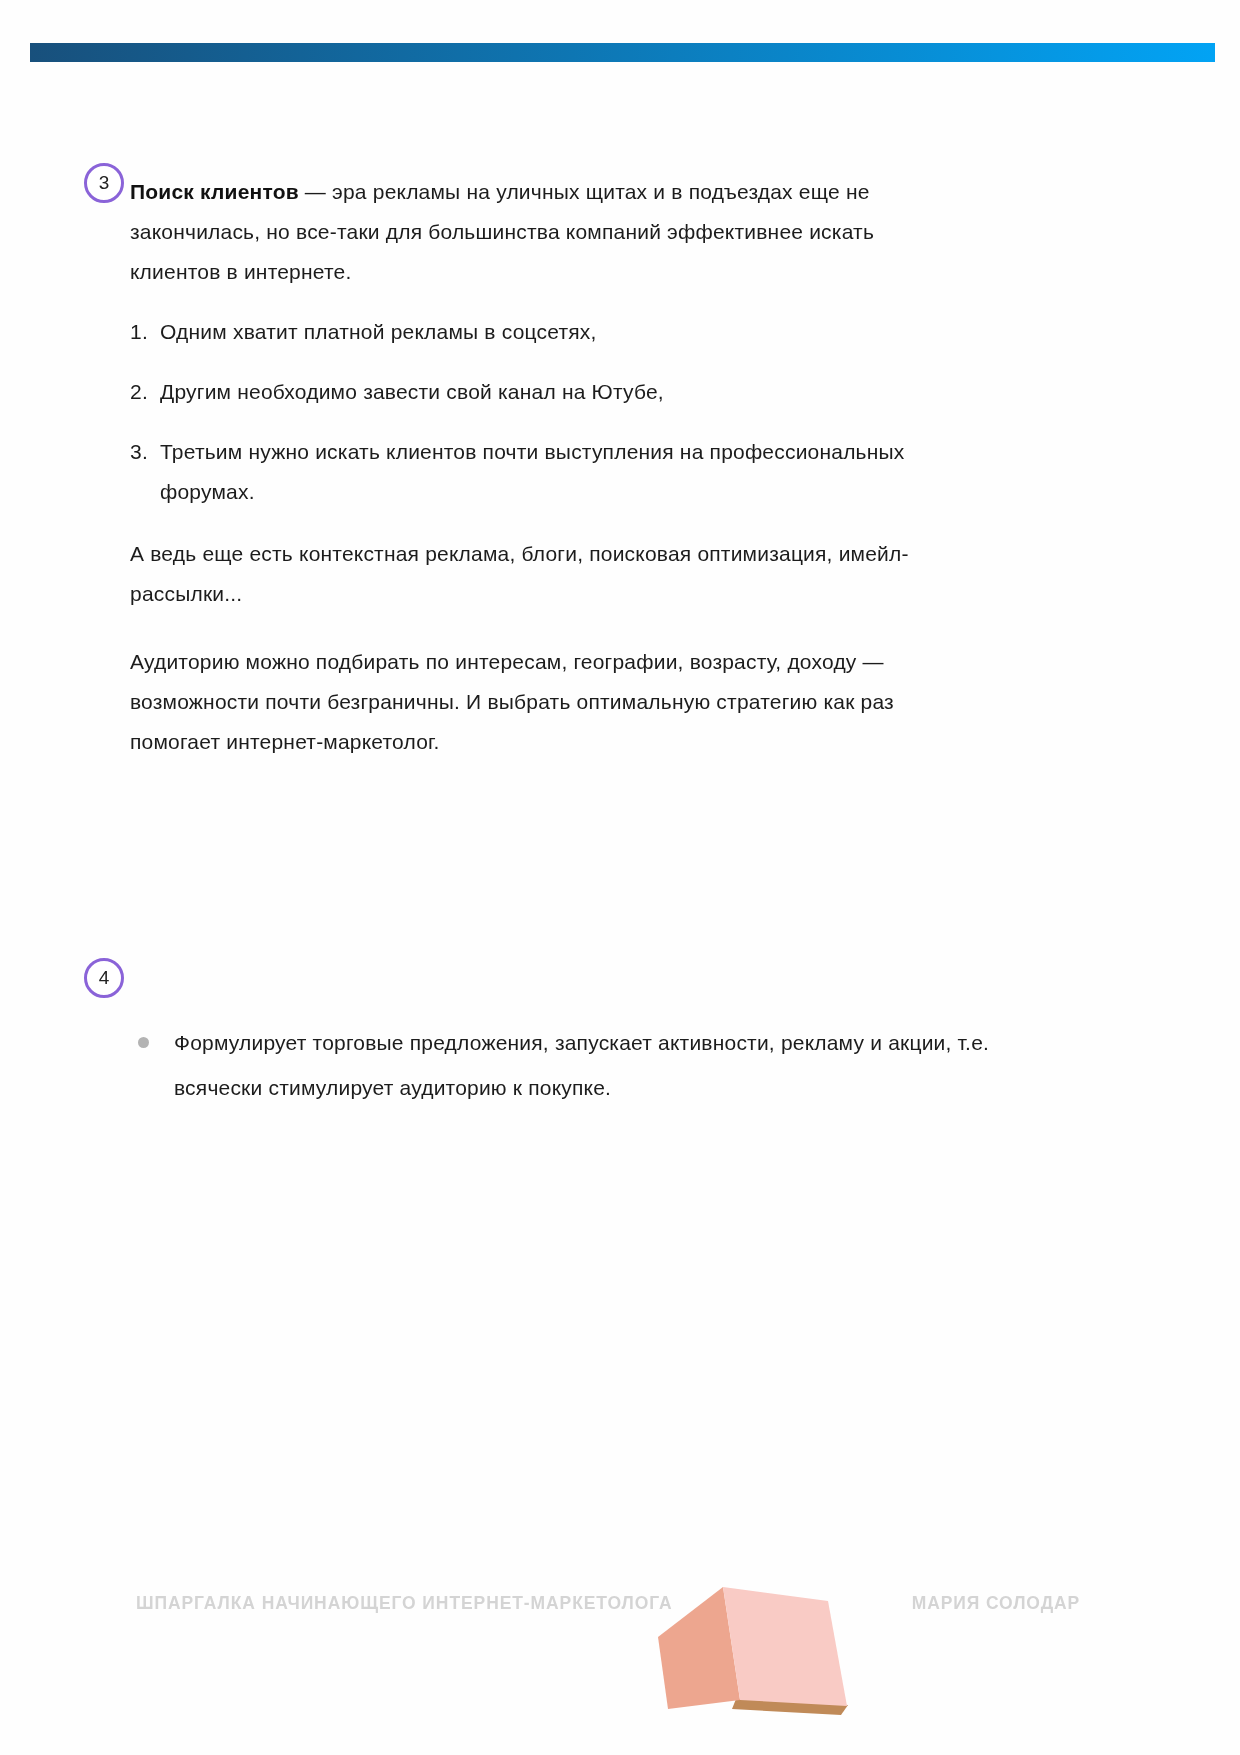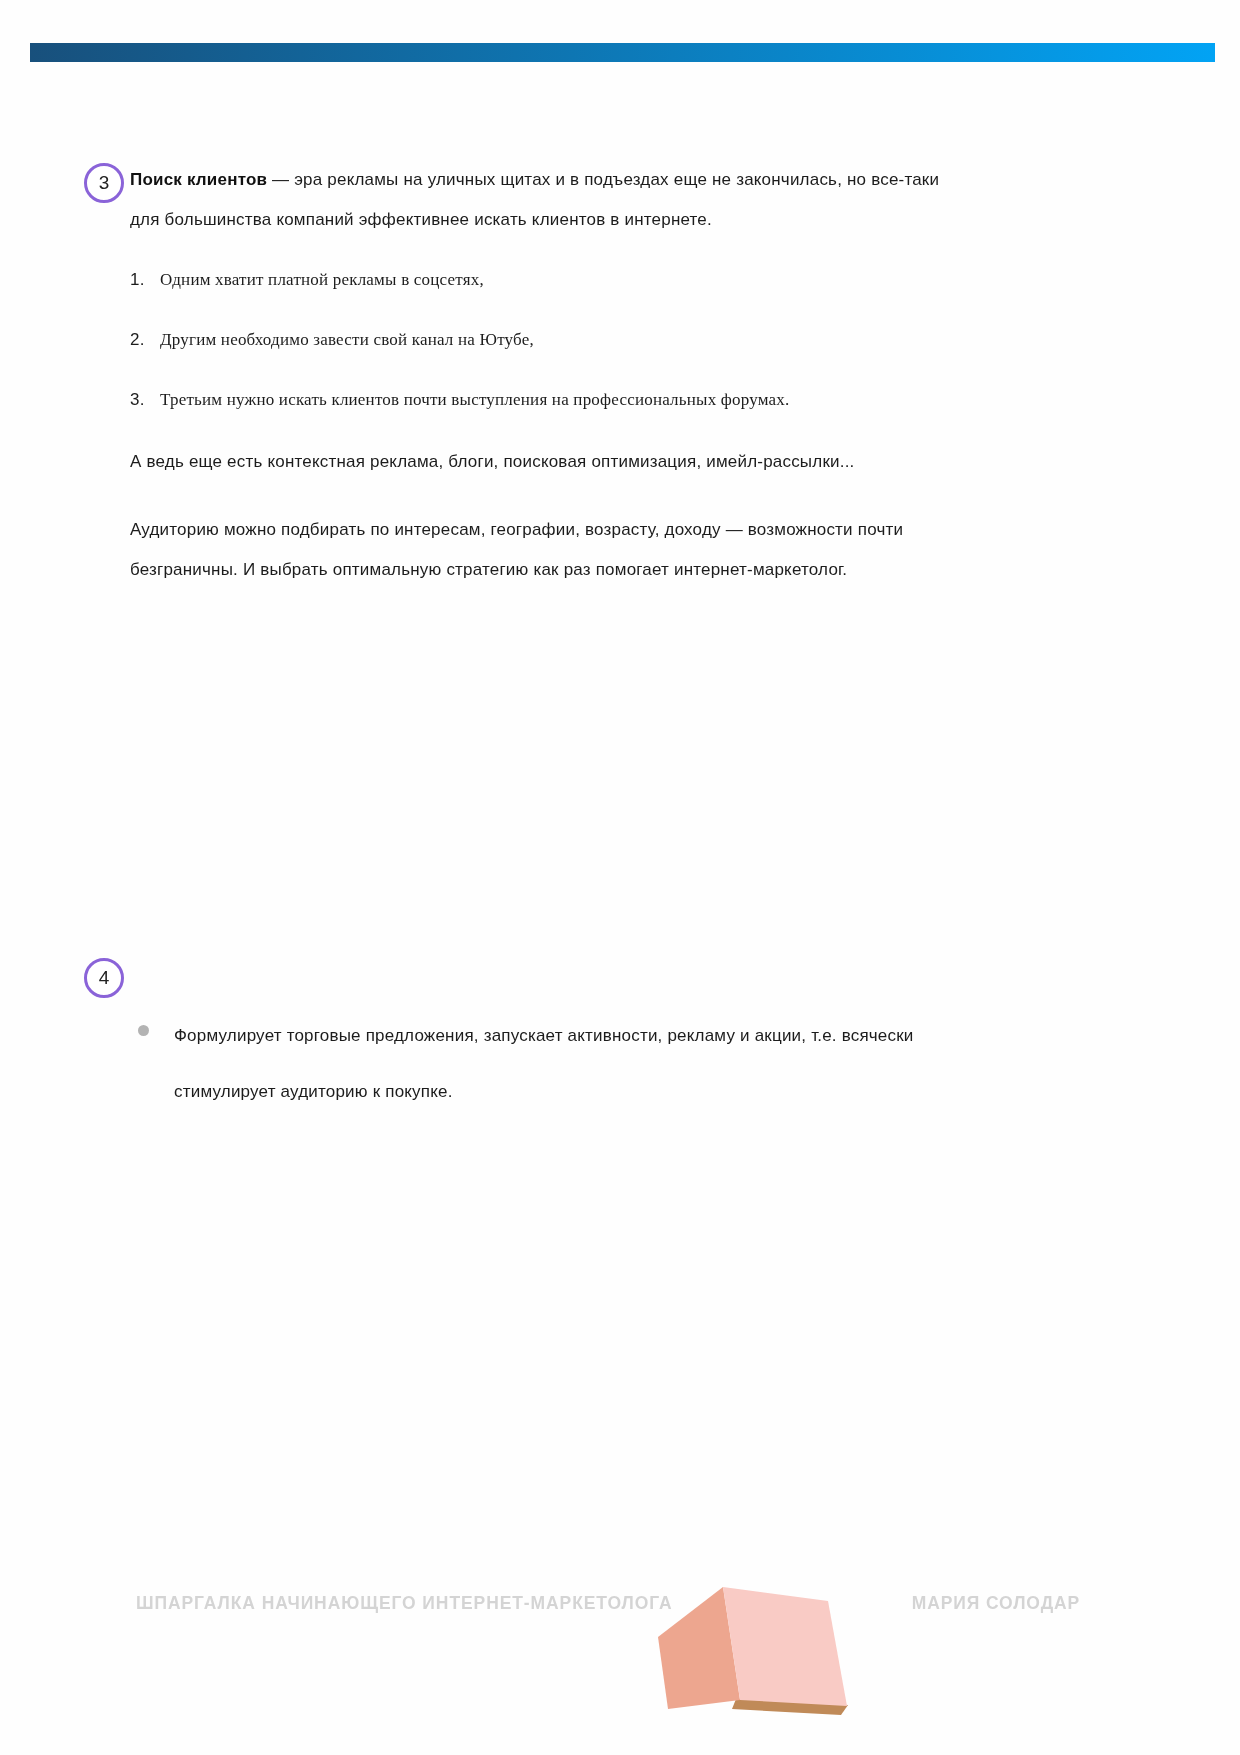--- a/index.html
+++ b/index.html
@@ -24,48 +24,49 @@
     border-radius: 50%;
     display: flex; align-items: center; justify-content: center;
     font-size: 19px; color: #222; background: #fff;
   }
   .badge-3 { left: 84px; top: 163px; }
   .badge-4 { left: 84px; top: 958px; }
 
   .section {
     position: absolute;
     left: 130px;
-    font-size: 17px;
+    font-size: 21px;
     line-height: 40px;
     letter-spacing: 0.2px;
+    margin-top: 12px;
   }
   .section-3 { top: 160px; width: 830px; }
   .section-4 { top: 962px; width: 880px; line-height: 44px; }
 
   .lead b { font-weight: 700; color: #111; }
 
   .para-intro { margin-top: 14px; }
 
   ol.strategy-list { list-style: none; }
   ol.strategy-list li {
     margin-top: 20px;
     display: flex;
   }
   ol.strategy-list .marker { flex: 0 0 30px; }
-  ol.strategy-list .li-text { flex: 1; font-family: Liberation Serif, serif; }
+  ol.strategy-list .li-text { flex: 1; }
 
   .para-more { margin-top: 22px; }
   .para-audience { margin-top: 28px; }
 
   ul.sales-list { list-style: none; margin-top: 26px; }
   ul.sales-list li {
     position: relative;
     padding-left: 44px;
     margin-top: 46px;
-    line-height: 56px;
+    line-height: 45px;
   }
   ul.sales-list li .dot {
     position: absolute;
     left: 8px; top: 17px;
     width: 11px; height: 11px;
     border-radius: 50%;
     background: #b3b3b3;
   }
 
   .footer-label {

